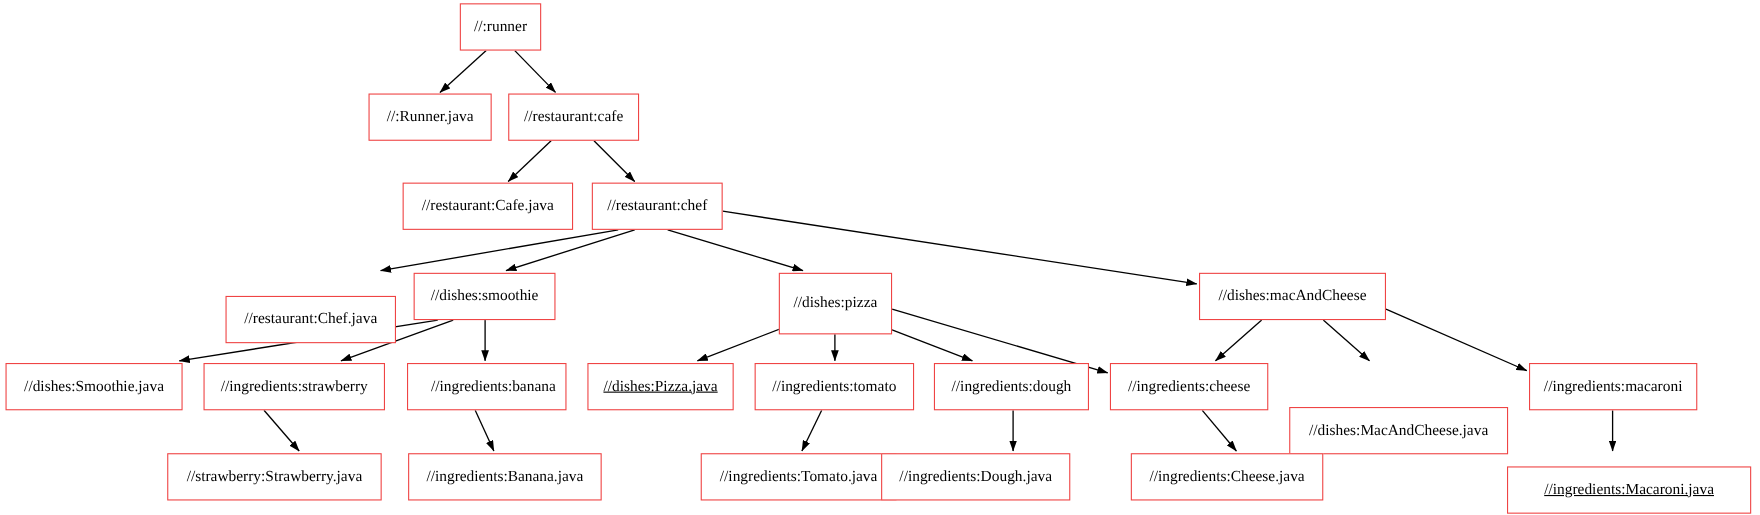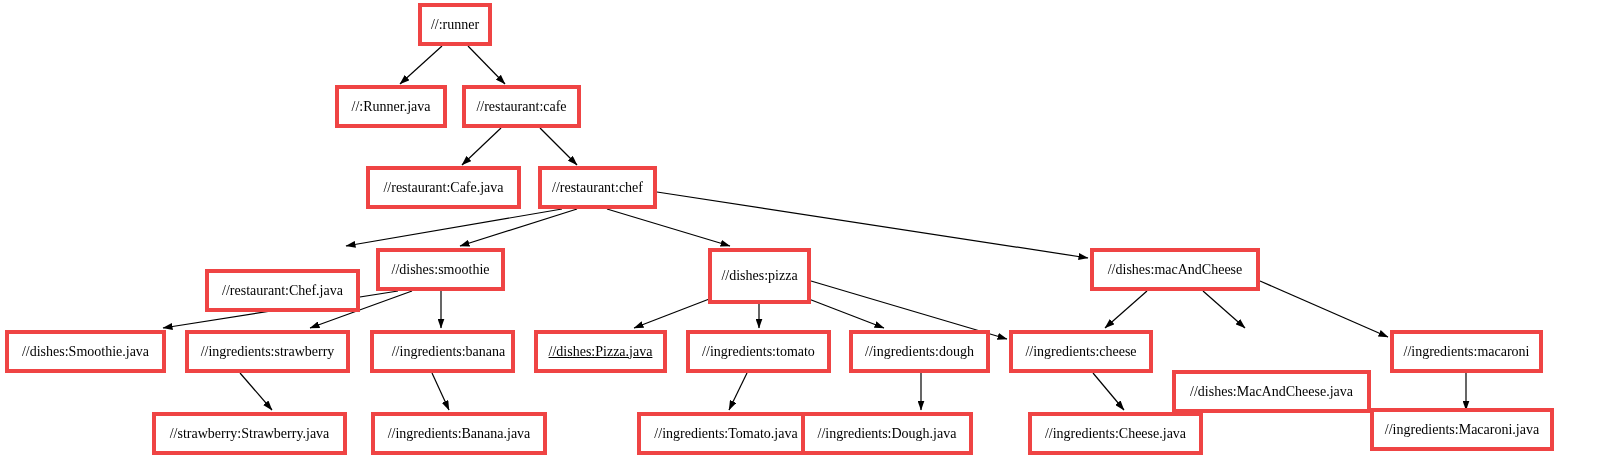--- a/index.html
+++ b/index.html
@@ -26,21 +26,21 @@
   #node-layer {
     position: absolute;
     left: 0;
     top: 0;
     width: 1600px;
     height: 468px;
   }
   .node {
     position: absolute;
     box-sizing: border-box;
-    border: 4px solid #ef4444;
+    border: 1px solid #ef4444;
     background: #ffffff;
     display: flex;
     align-items: center;
     justify-content: center;
     font-family: "Liberation Serif", "DejaVu Serif", serif;
     font-size: 14px;
     color: #000000;
     line-height: 1;
     white-space: nowrap;
     cursor: default;
@@ -150,17 +150,17 @@
       </div>
       <div class="node" style="left: 637px; top: 412px; width: 178px; height: 43px;">
         <span class="node-label">//ingredients:Tomato.java</span>
       </div>
       <div class="node" style="left: 801px; top: 412px; width: 172px; height: 43px;">
         <span class="node-label">//ingredients:Dough.java</span>
       </div>
       <div class="node" style="left: 1028px; top: 412px; width: 175px; height: 43px;">
         <span class="node-label">//ingredients:Cheese.java</span>
       </div>
-      <div class="node" style="left: 1370px; top: 408px; width: 184px; height: 43px;">
+      <div class="node" style="left: 1370px; top: 424px; width: 222px; height: 43px; text-decoration: underline;">
         <span class="node-label">//ingredients:Macaroni.java</span>
       </div>
     </div>
 </div>
 
 </body></html>

